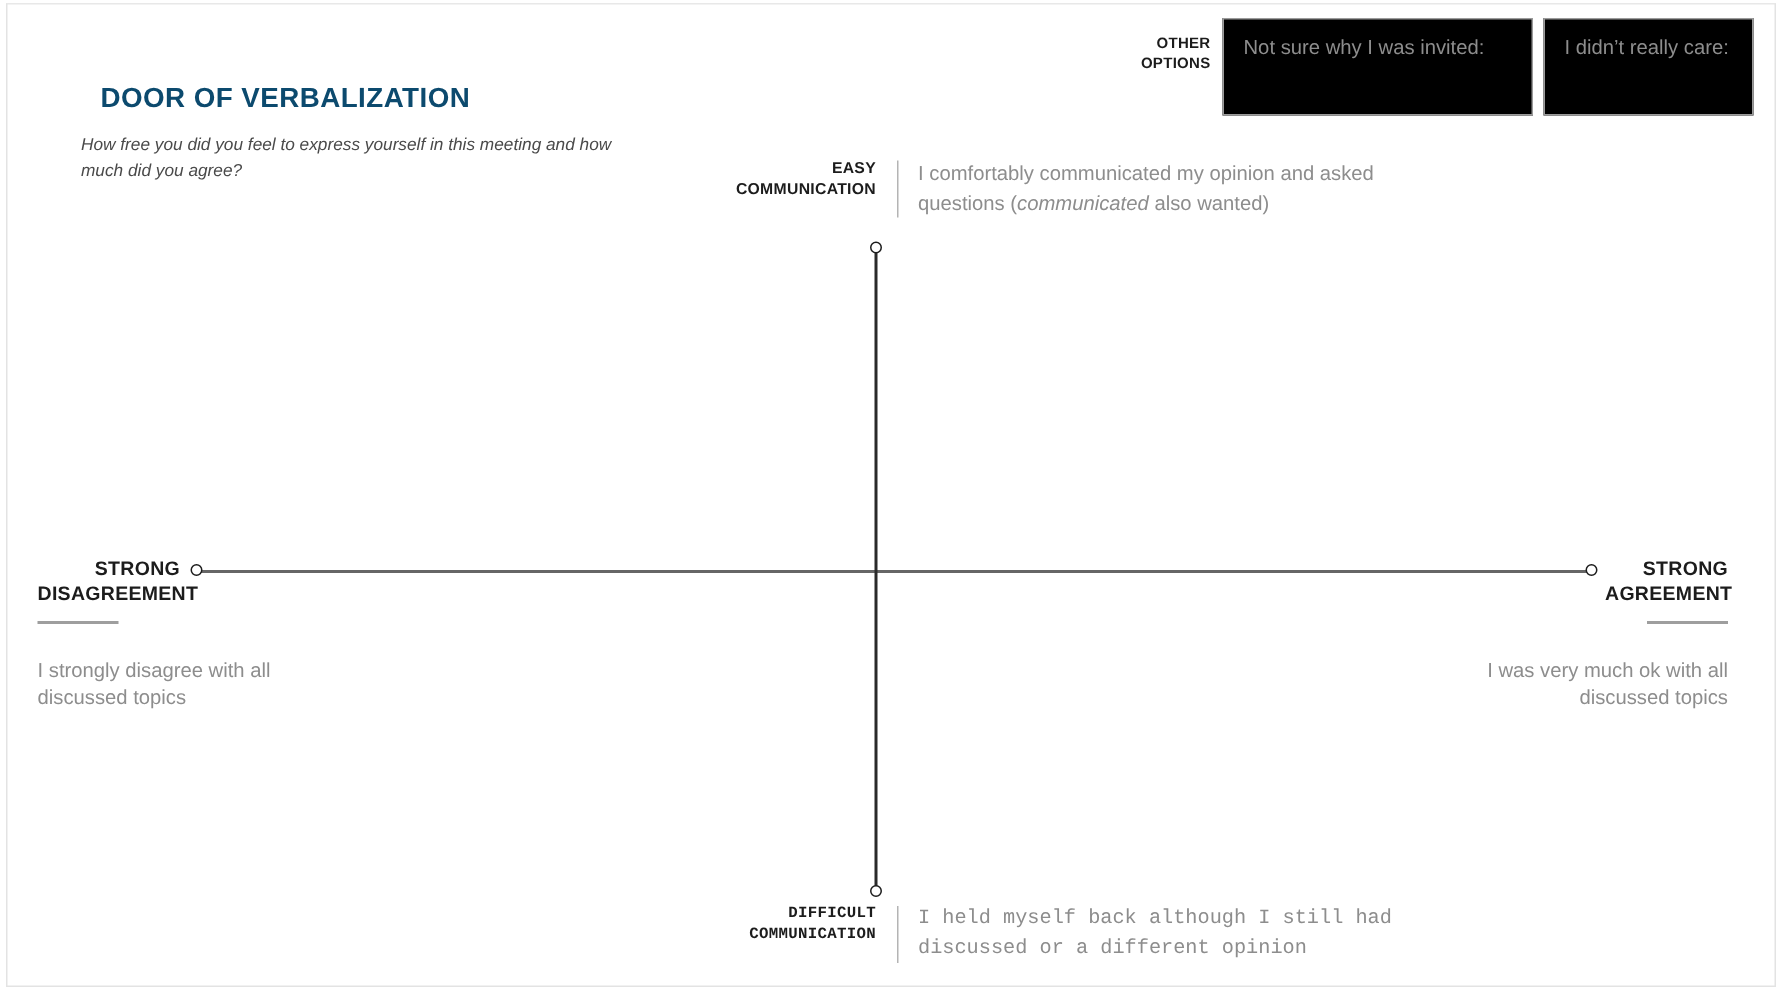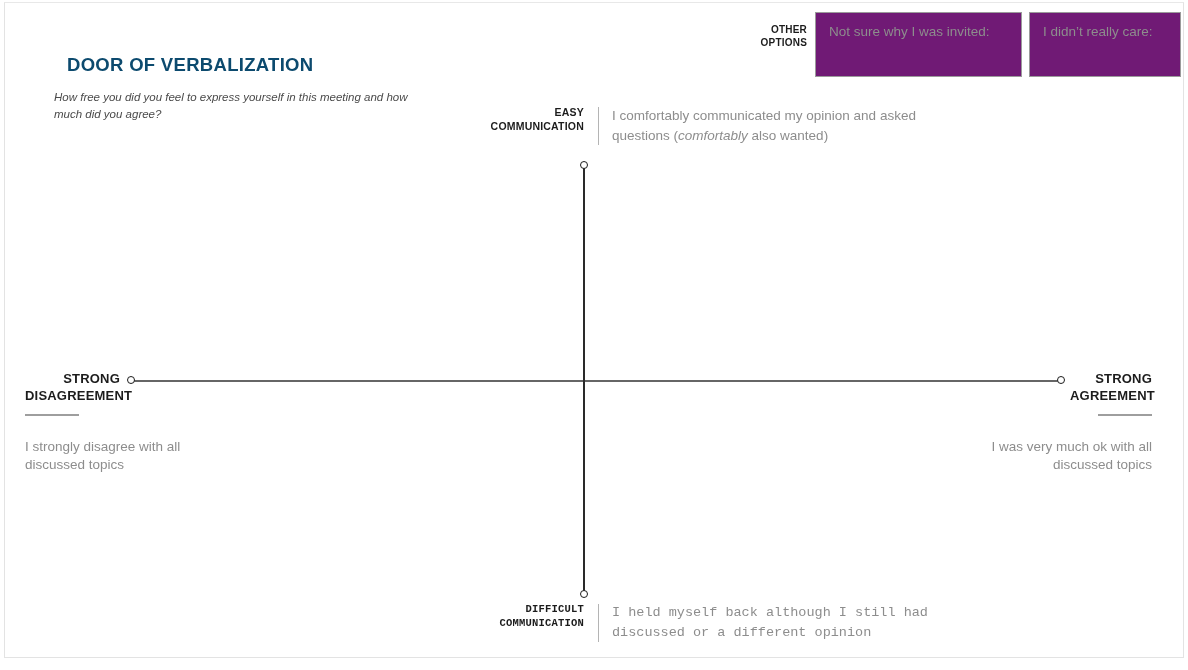--- a/index.html
+++ b/index.html
@@ -78,24 +78,24 @@
     white-space: pre-line;
   }
   .option-box {
     border: 1px solid #9b9b9b;
     box-sizing: border-box;
     height: 65px;
     padding: 10px 13px 0 13px;
     font-size: 13.5px;
     color: #8d8d8d;
     line-height: 1.3;
-    background: #701a75;
+    background: #000000;
   }
   .option-box.b1 { width: 207px; }
-  .option-box.b2 { width: 152px; margin-left: 7px; }
+  .option-box.b2 { width: 140px; margin-left: 7px; }
 
   
   .axis-h {
     position: absolute;
     left: 131px;
     top: 380px;
     width: 930px;
     height: 2px;
     background: #666666;
   }
@@ -224,21 +224,21 @@
 
   <div class="node top"></div>
   <div class="node bottom"></div>
   <div class="node left"></div>
   <div class="node right"></div>
 
   <div class="pole-v pole-top">
     <div class="pole-v-name">EASY
 COMMUNICATION</div>
     <div class="pole-v-rule"></div>
-    <div class="pole-v-desc"><span>I comfortably communicated my opinion and asked questions (</span><em>comfortably</em><span> also wanted)</span></div>
+    <div class="pole-v-desc"><span>I comfortably communicated my opinion and asked questions (</span><em>communicated</em><span> also wanted)</span></div>
   </div>
 
   <div class="pole-v pole-bottom">
     <div class="pole-v-name">DIFFICULT
 COMMUNICATION</div>
     <div class="pole-v-rule"></div>
     <div class="pole-v-desc">I held myself back although I still had discussed or a different opinion</div>
   </div>
 
   <div class="pole-h pole-left">

